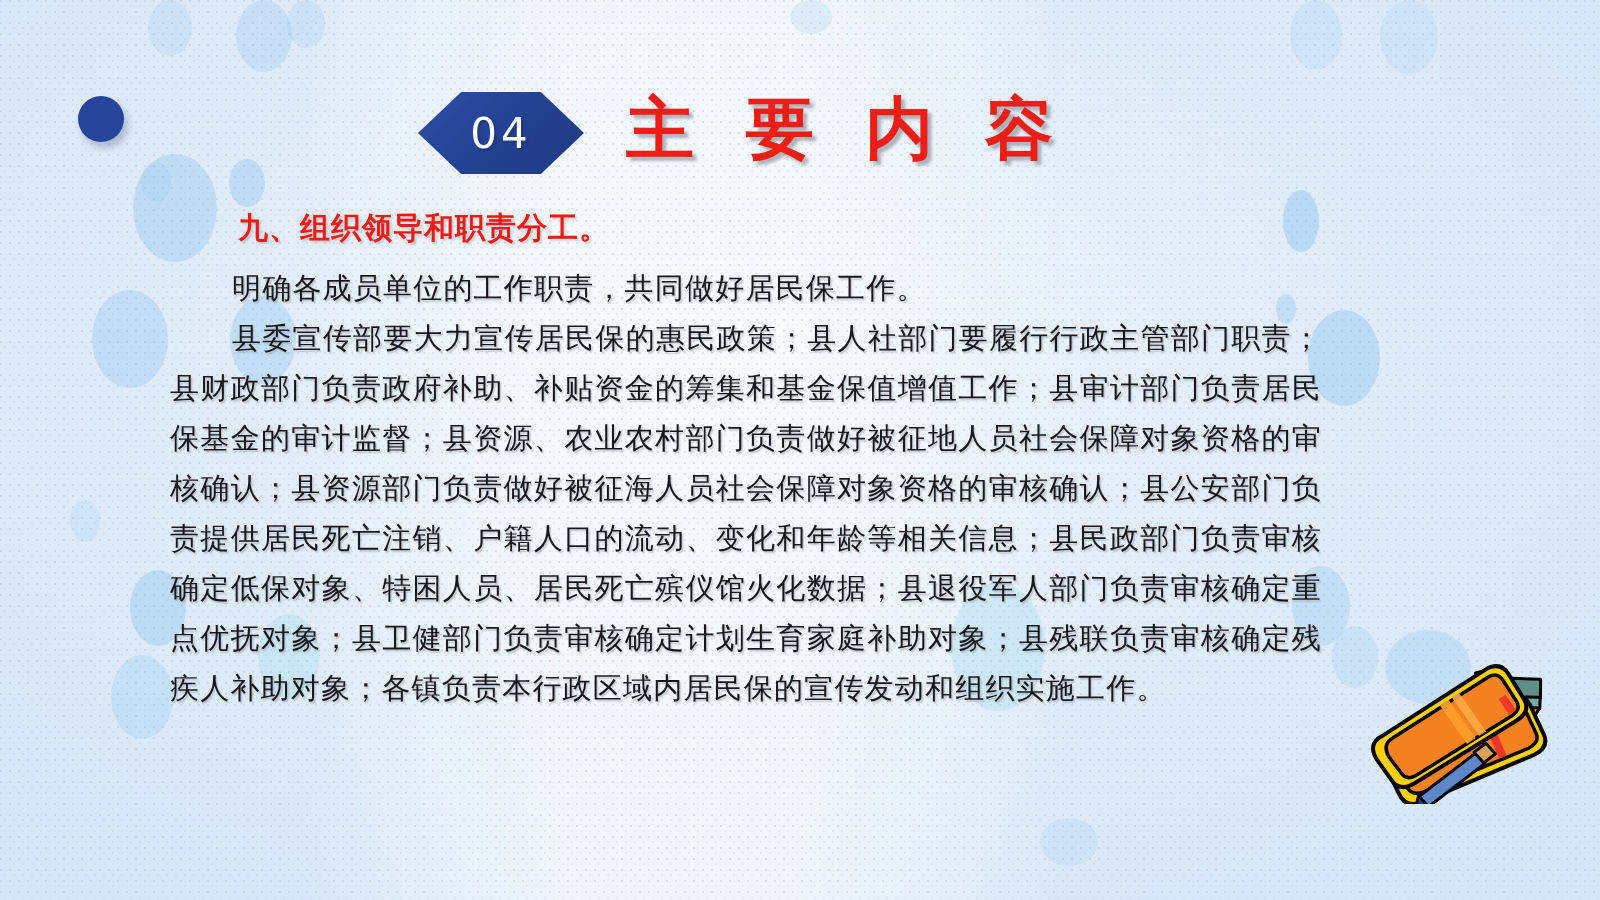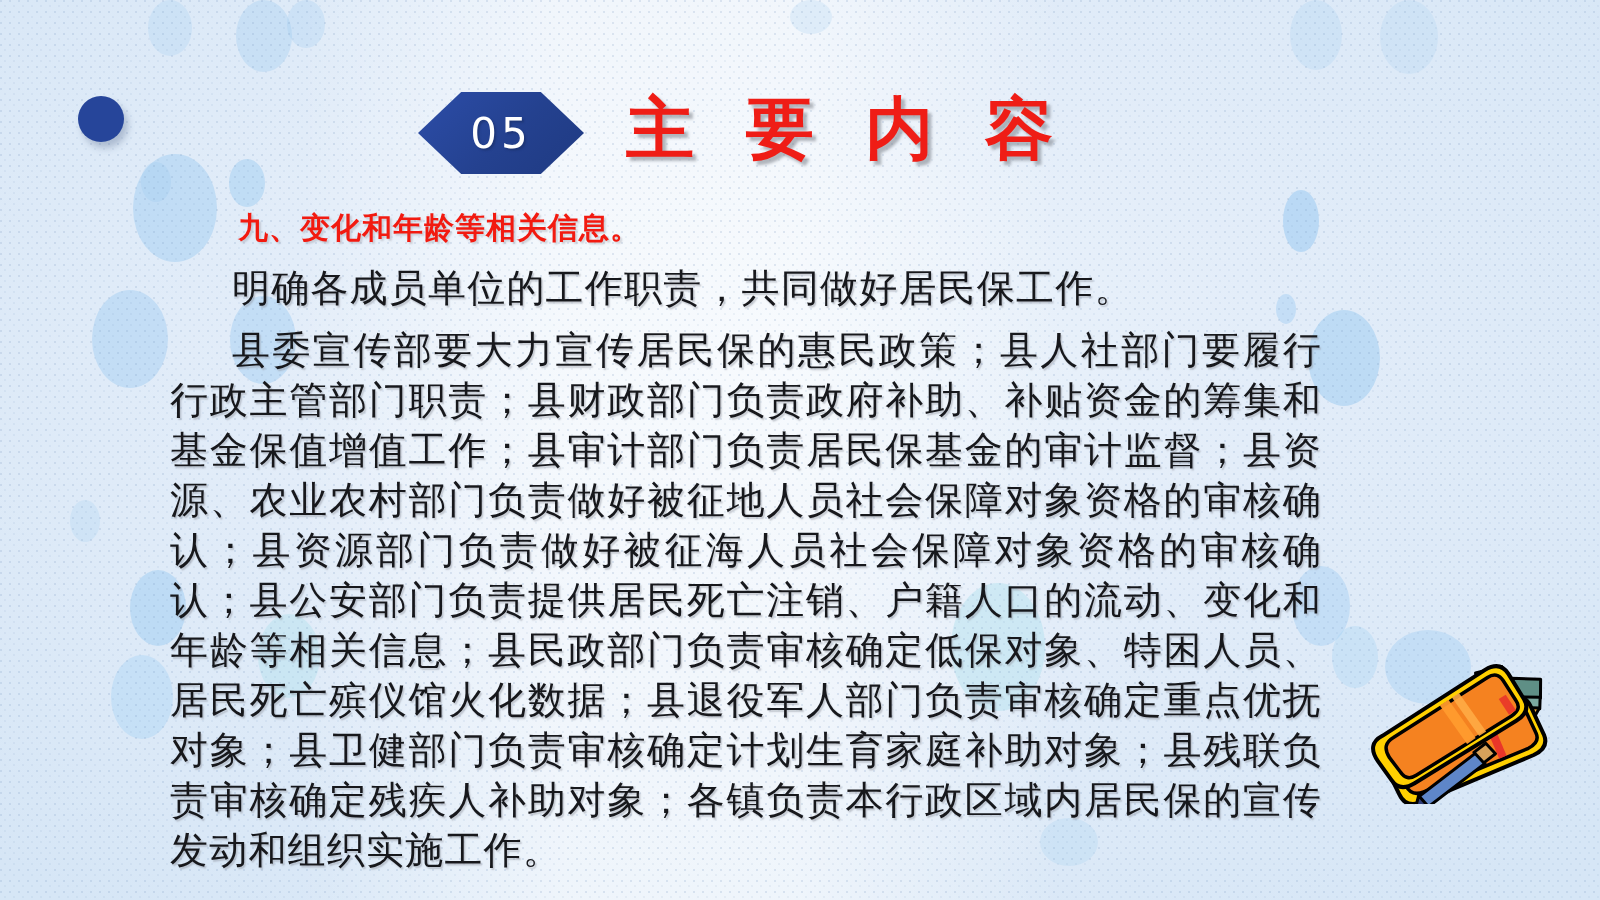--- a/index.html
+++ b/index.html
@@ -108,31 +108,31 @@
     font-family: "DejaVu Serif", "Liberation Serif", serif;
     font-size: 30px;
     font-weight: bold;
     color: #f21a10;
     letter-spacing: 1px;
     margin: 0 0 14px 68px;
     text-shadow: 2px 2px 2px rgba(150,150,160,0.40);
   }
   .para {
     font-family: "DejaVu Serif", "Liberation Serif", serif;
-    font-size: 38px;
+    font-size: 29px;
     line-height: 50px;
     color: #17181c;
     text-align: justify;
     text-justify: inter-character;
     text-indent: 62px;
     letter-spacing: 1.2px;
     margin: 0;
     text-shadow: 1.5px 1.5px 1.5px rgba(140,145,155,0.45);
   }
-  #para-2 { margin-top: 12px; }
+  #para-2 { margin-top: 0px; }
 
   
   #pencilcase {
     position: absolute;
     right: 14px;
     bottom: 96px;
     width: 230px;
     height: 155px;
     z-index: 5;
   }
@@ -168,27 +168,27 @@
   <div class="bub" style="left:1040px; top:818px; width:58px; height:48px; background:rgba(155,203,242,0.22);"></div>
   <div class="bub" style="left:70px; top:500px; width:30px; height:42px; background:rgba(155,203,242,0.22);"></div>
 
   <div class="dot-solid" style="left:78px; top:96px; width:46px; height:46px;"></div>
 
   <div id="texture"></div>
 
   <div id="header">
     <div id="badge-wrap">
       <div id="badge-shape"></div>
-      <div id="badge-number">05</div>
+      <div id="badge-number">04</div>
     </div>
     <div id="header-title">主 要 内 容</div>
   </div>
 
   <div id="content">
-    <div id="section-heading">九、变化和年龄等相关信息。</div>
+    <div id="section-heading">九、组织领导和职责分工。</div>
     <p class="para" id="para-1">明确各成员单位的工作职责，共同做好居民保工作。</p>
     <p class="para" id="para-2">县委宣传部要大力宣传居民保的惠民政策；县人社部门要履行行政主管部门职责；县财政部门负责政府补助、补贴资金的筹集和基金保值增值工作；县审计部门负责居民保基金的审计监督；县资源、农业农村部门负责做好被征地人员社会保障对象资格的审核确认；县资源部门负责做好被征海人员社会保障对象资格的审核确认；县公安部门负责提供居民死亡注销、户籍人口的流动、变化和年龄等相关信息；县民政部门负责审核确定低保对象、特困人员、居民死亡殡仪馆火化数据；县退役军人部门负责审核确定重点优抚对象；县卫健部门负责审核确定计划生育家庭补助对象；县残联负责审核确定残疾人补助对象；各镇负责本行政区域内居民保的宣传发动和组织实施工作。</p>
   </div>
 
   <div id="pencilcase">
     <svg viewBox="0 0 230 155" width="230" height="155" xmlns="http://www.w3.org/2000/svg">
       <g transform="rotate(-18 115 78)">
 
         <g>
           <path d="M168 44 L196 54 L190 72 L162 62 Z" fill="#5f8f86" stroke="#000" stroke-width="3" stroke-linejoin="round"></path>

